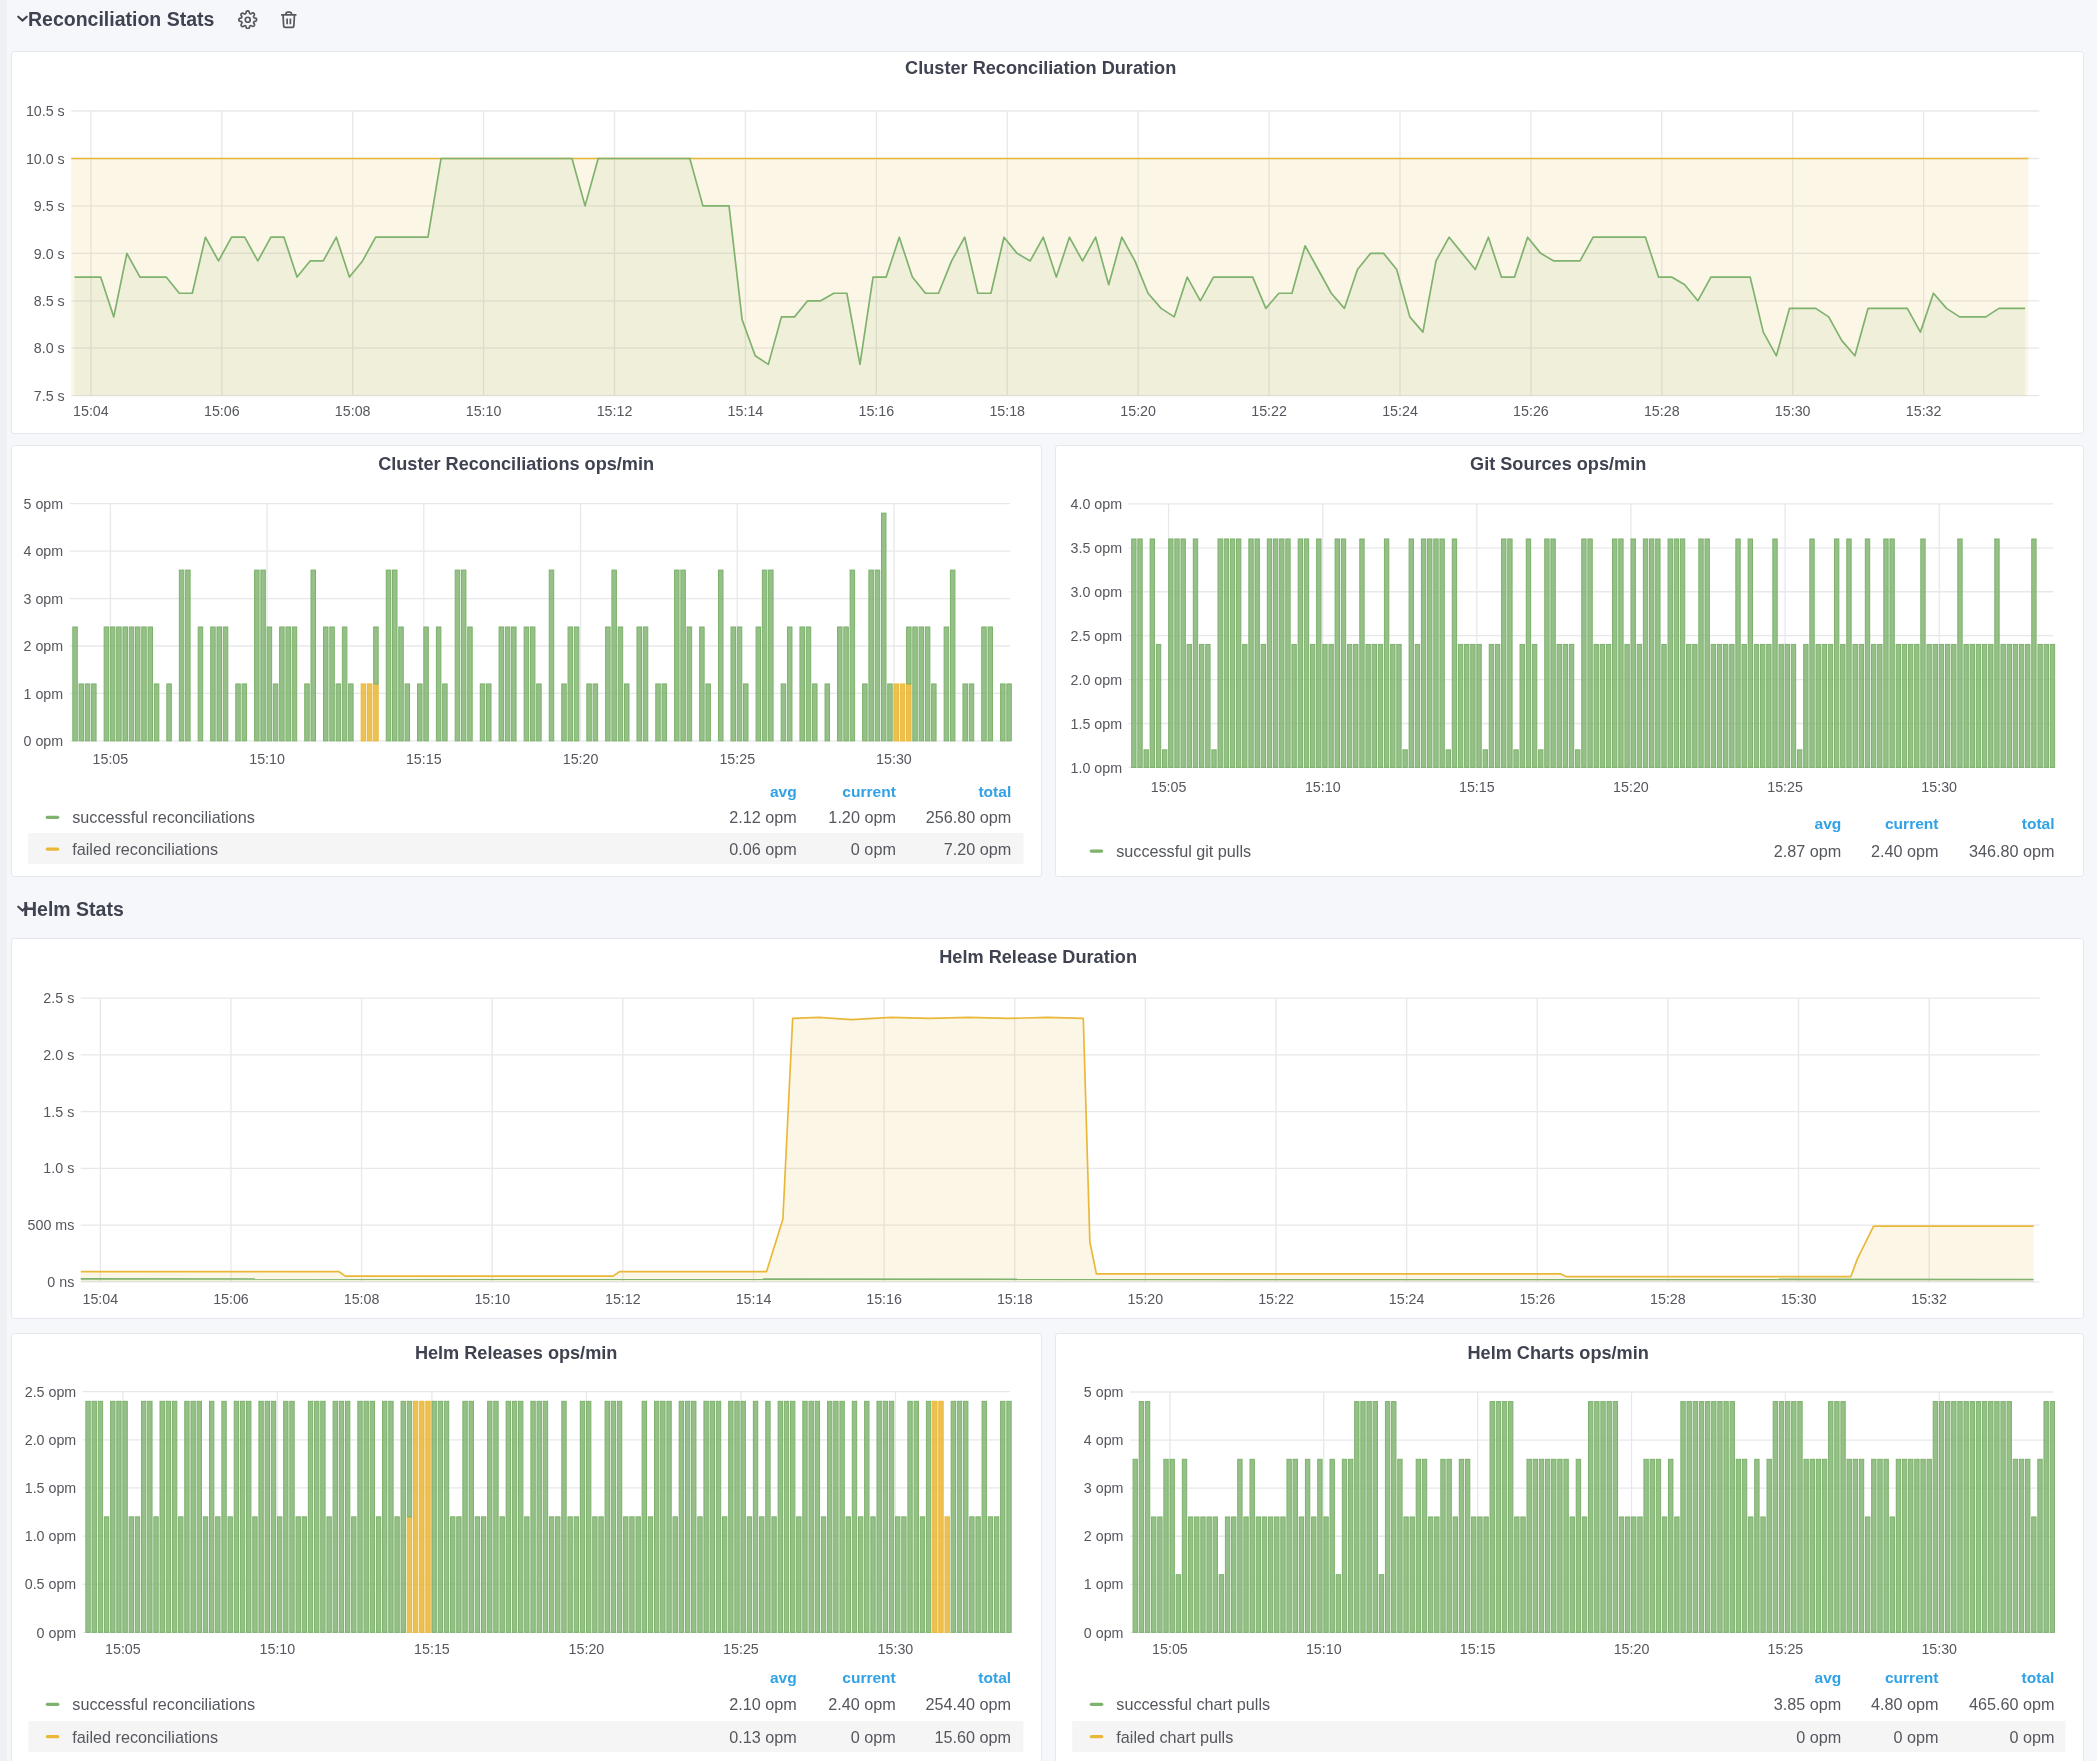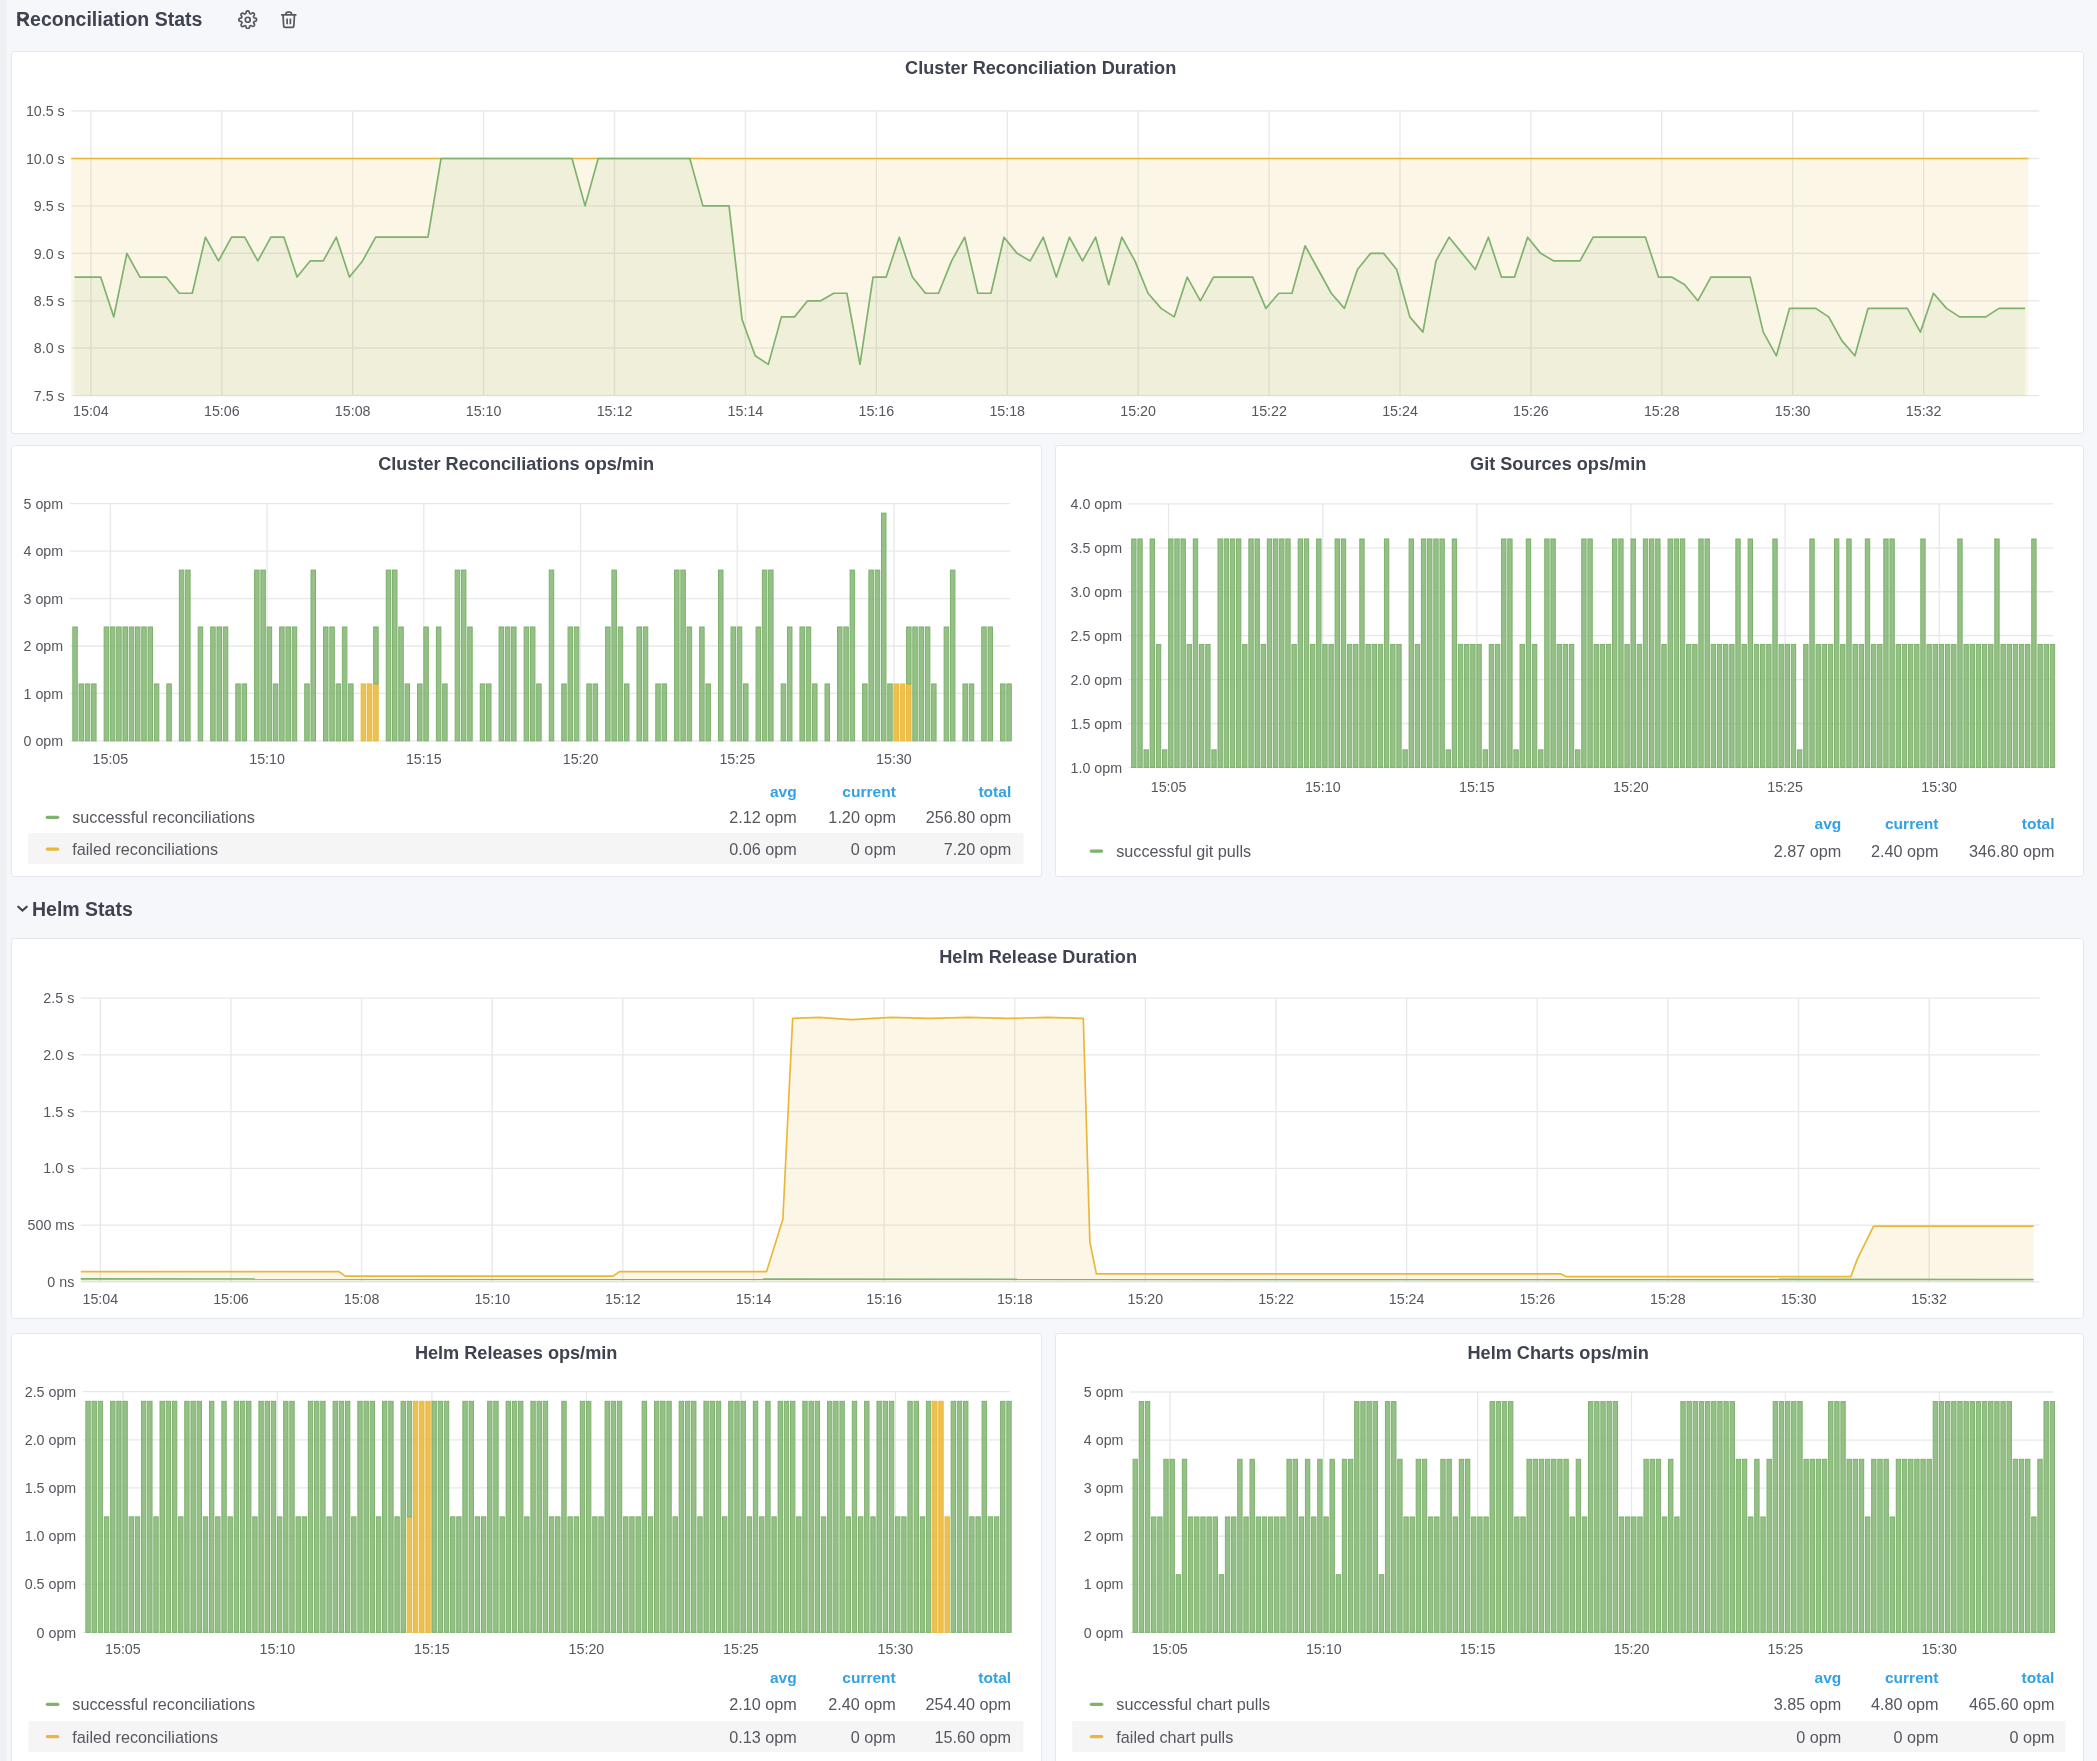--- a/index.html
+++ b/index.html
@@ -3,36 +3,36 @@
 *{margin:0;padding:0;box-sizing:border-box}
 html,body{width:2097px;height:1761px;background:#f6f7fa;font-family:"Liberation Sans",sans-serif;position:relative;overflow:hidden}
 .panel{position:absolute;background:#ffffff;border:1.3px solid #e4e7ec;border-radius:3.2px}
 .rowhdr{position:absolute;color:#3f4250;font-weight:bold;font-size:19.5px}
 svg text{font-family:"Liberation Sans",sans-serif}
 </style></head><body>
 <div style="position:absolute;left:0;top:0;width:7.1px;height:1761px;background:#eff0f3"></div>
 <svg width="17" height="17" viewBox="0 0 24 24" style="position:absolute;left:14.3px;top:10.4px">
     <path d="M6 9.5 L12 15 L18 9.5" fill="none" stroke="#41444b" stroke-width="3" stroke-linecap="round"></path>
   </svg>
-<div class="rowhdr" style="left:16px;top:8.4px">Reconciliation Stats</div>
+<div class="rowhdr" style="left:28px;top:8.4px">Reconciliation Stats</div>
 <svg width="19.5" height="19.5" viewBox="0 0 24 24" style="position:absolute;left:238px;top:9.7px" fill="none" stroke="#545860" stroke-width="2.1">
 <circle cx="12" cy="12" r="3.1"></circle>
 <path d="M19.4 15a1.65 1.65 0 0 0 .33 1.82l.06.06a2 2 0 1 1-2.83 2.83l-.06-.06a1.65 1.65 0 0 0-1.82-.33 1.65 1.65 0 0 0-1 1.51V21a2 2 0 1 1-4 0v-.09a1.65 1.65 0 0 0-1-1.51 1.65 1.65 0 0 0-1.82.33l-.06.06a2 2 0 1 1-2.83-2.83l.06-.06a1.65 1.65 0 0 0 .33-1.82 1.65 1.65 0 0 0-1.51-1H3a2 2 0 1 1 0-4h.09a1.65 1.65 0 0 0 1.51-1 1.65 1.65 0 0 0-.33-1.82l-.06-.06a2 2 0 1 1 2.83-2.83l.06.06a1.65 1.65 0 0 0 1.82.33h0a1.65 1.65 0 0 0 1-1.51V3a2 2 0 1 1 4 0v.09a1.65 1.65 0 0 0 1 1.51h0a1.65 1.65 0 0 0 1.82-.33l.06-.06a2 2 0 1 1 2.83 2.83l-.06.06a1.65 1.65 0 0 0-.33 1.82v0a1.65 1.65 0 0 0 1.51 1H21a2 2 0 1 1 0 4h-.09a1.65 1.65 0 0 0-1.51 1z"></path>
   </svg>
 <svg width="19.5" height="19.5" viewBox="0 0 24 24" style="position:absolute;left:279px;top:9.7px" fill="none" stroke="#545860" stroke-width="2.1">
 <path d="M2.5 6h19"></path>
     <path d="M8.5 6V5a2.5 2.5 0 0 1 2.5-2.5h2A2.5 2.5 0 0 1 15.5 5v1"></path>
     <path d="M5 6l0.7 13.5a2 2 0 0 0 2 1.9h8.6a2 2 0 0 0 2-1.9L19 6"></path>
     <line x1="10" y1="10.5" x2="10" y2="17.5"></line>
     <line x1="14" y1="10.5" x2="14" y2="17.5"></line>
   </svg>
 <svg width="17" height="17" viewBox="0 0 24 24" style="position:absolute;left:14.3px;top:900px">
     <path d="M6 9.5 L12 15 L18 9.5" fill="none" stroke="#41444b" stroke-width="3" stroke-linecap="round"></path>
   </svg>
-<div class="rowhdr" style="left:32px;top:898px">Helm Stats</div>
+<div class="rowhdr" style="left:23px;top:898px">Helm Stats</div>
 <div class="panel" style="left:11px;top:51px;width:2073px;height:383px"></div>
 <div class="panel" style="left:11px;top:445px;width:1031px;height:432px"></div>
 <div class="panel" style="left:1055px;top:445px;width:1029px;height:432px"></div>
 <div class="panel" style="left:11px;top:938px;width:2073px;height:381px"></div>
 <div class="panel" style="left:11px;top:1333px;width:1031px;height:435px"></div>
 <div class="panel" style="left:1055px;top:1333px;width:1029px;height:435px"></div>
 <svg style="position:absolute;left:12.3px;top:52px" width="2071" height="380" viewBox="0 0 3193 586">
     <text x="1586.0" y="34.0" font-size="28" fill="#3f4250" text-anchor="middle" font-weight="bold">Cluster Reconciliation Duration</text>
     <line x1="91" y1="91.0" x2="3126" y2="91.0" stroke="#e7e8eb" stroke-width="2"></line>
     <text x="81.0" y="99.0" font-size="22" fill="#55575e" text-anchor="end" font-weight="normal">10.5 s</text>

